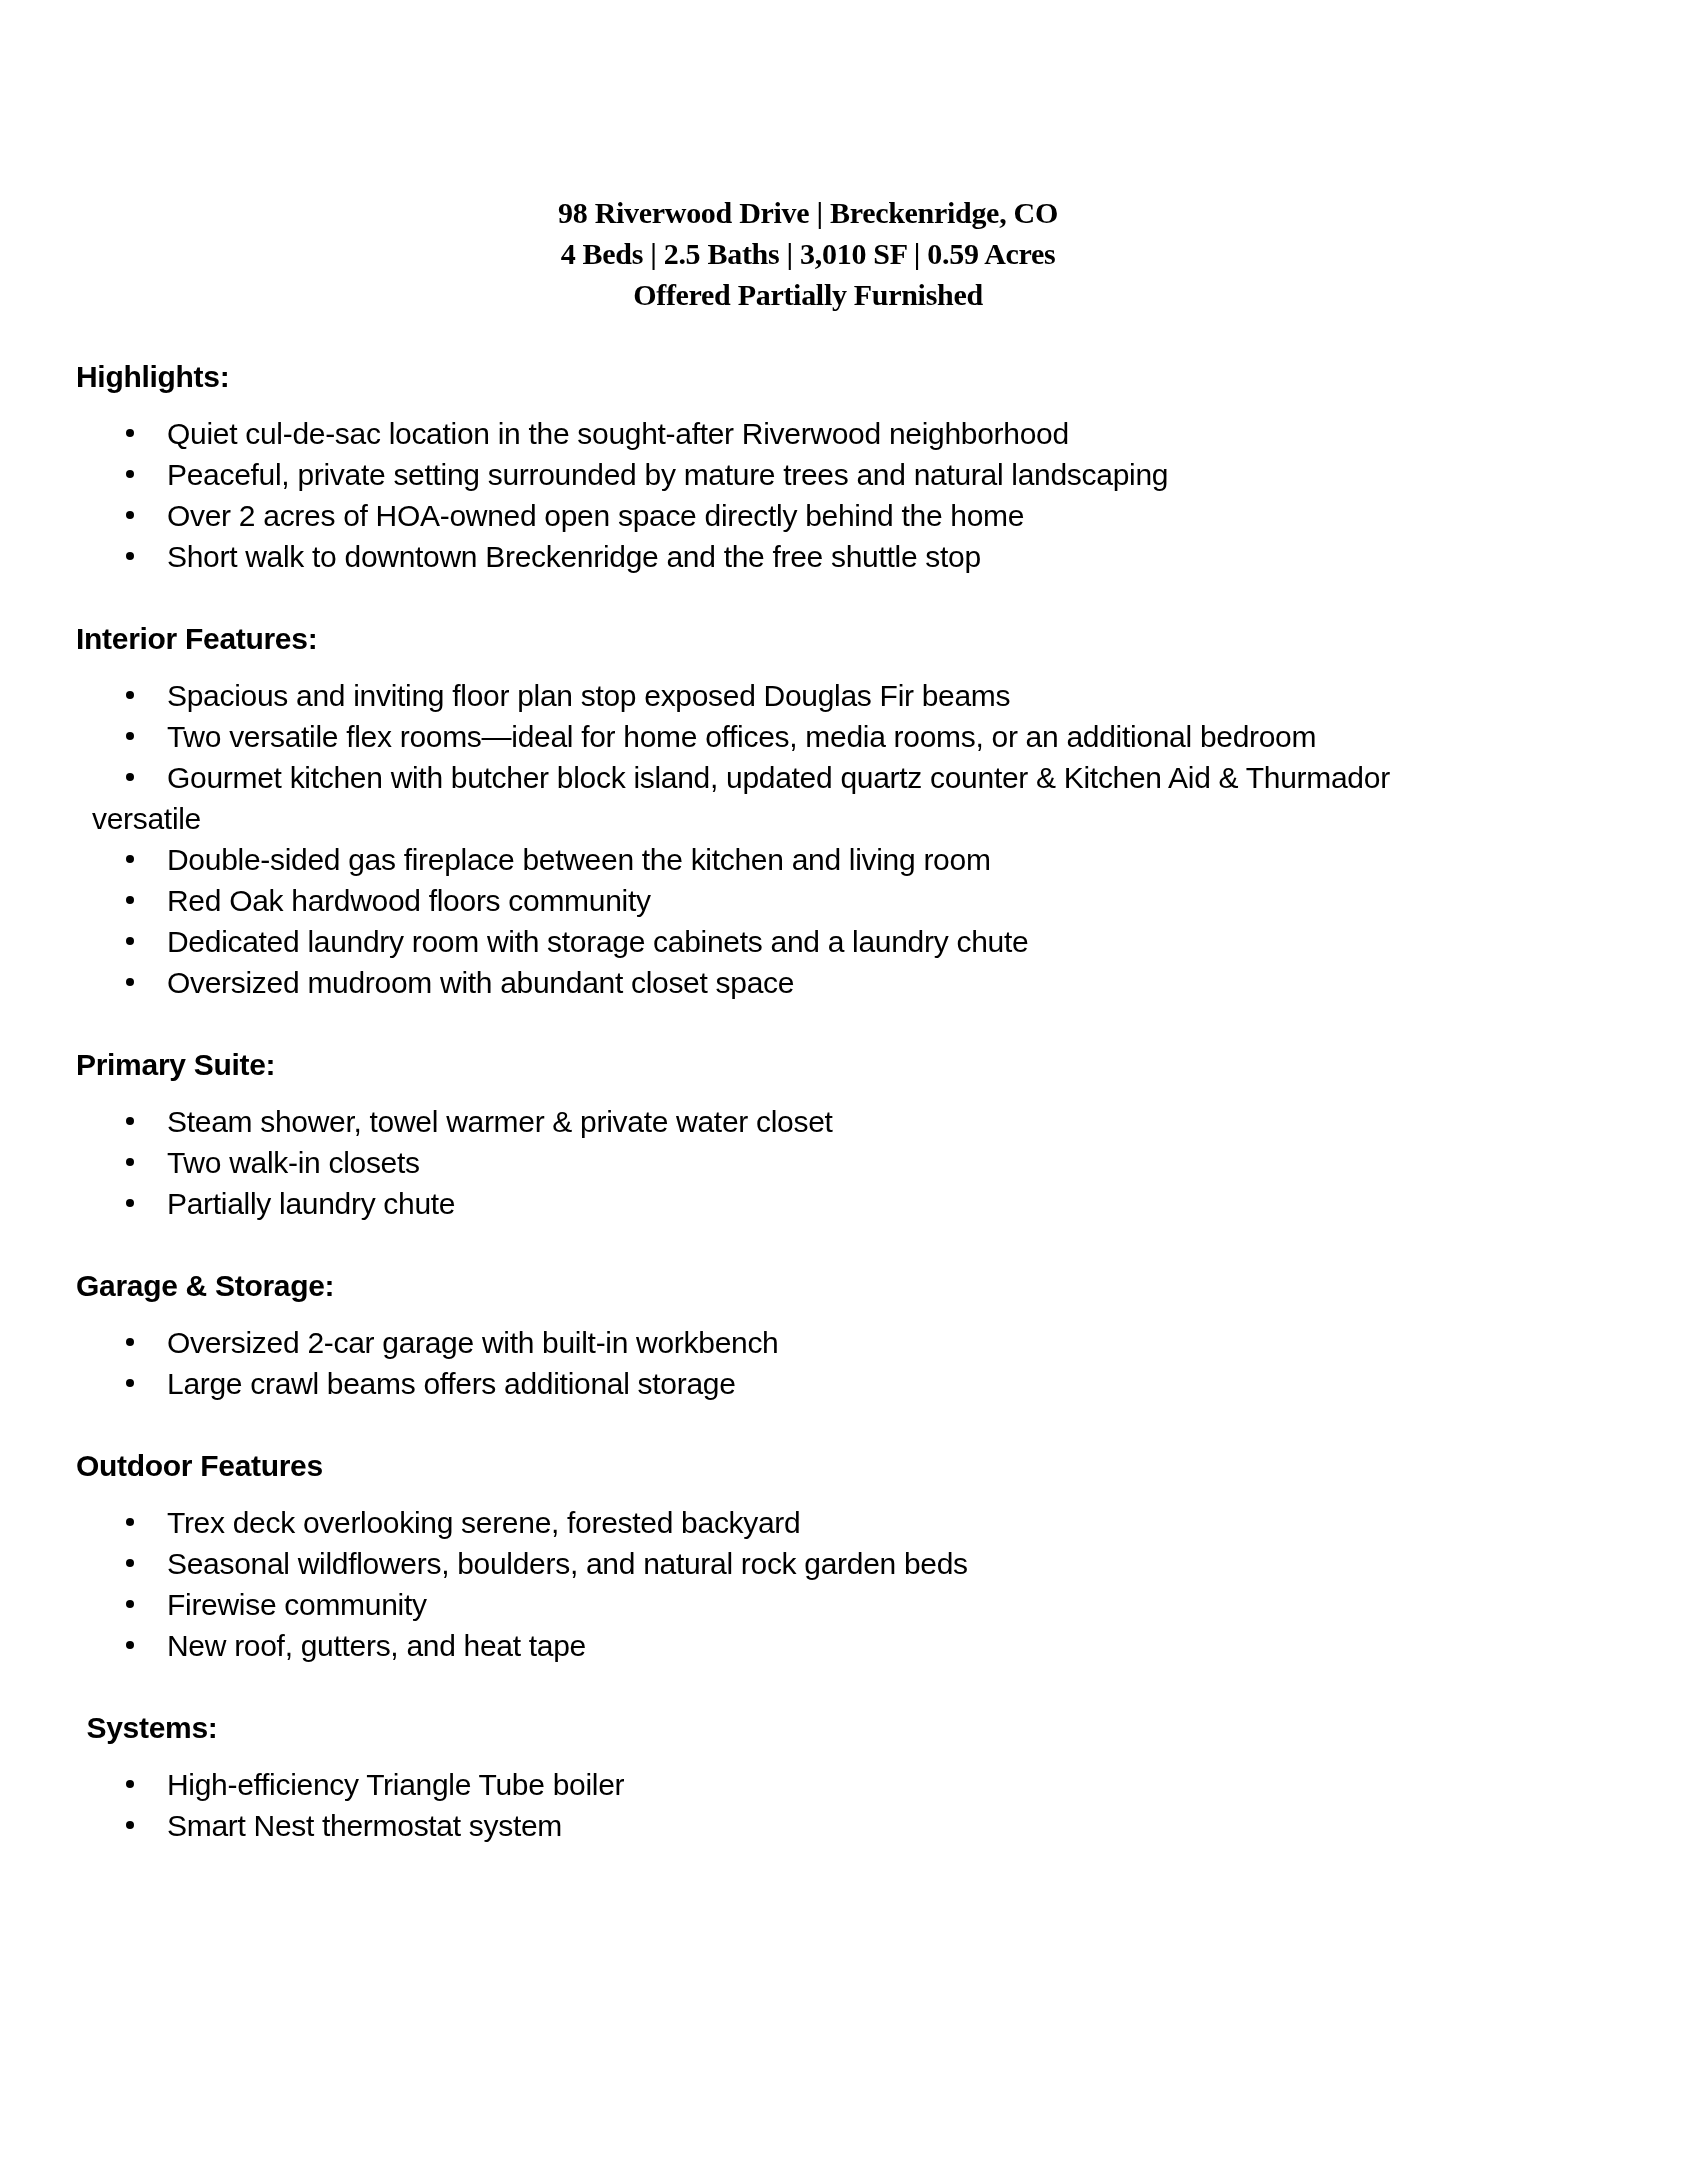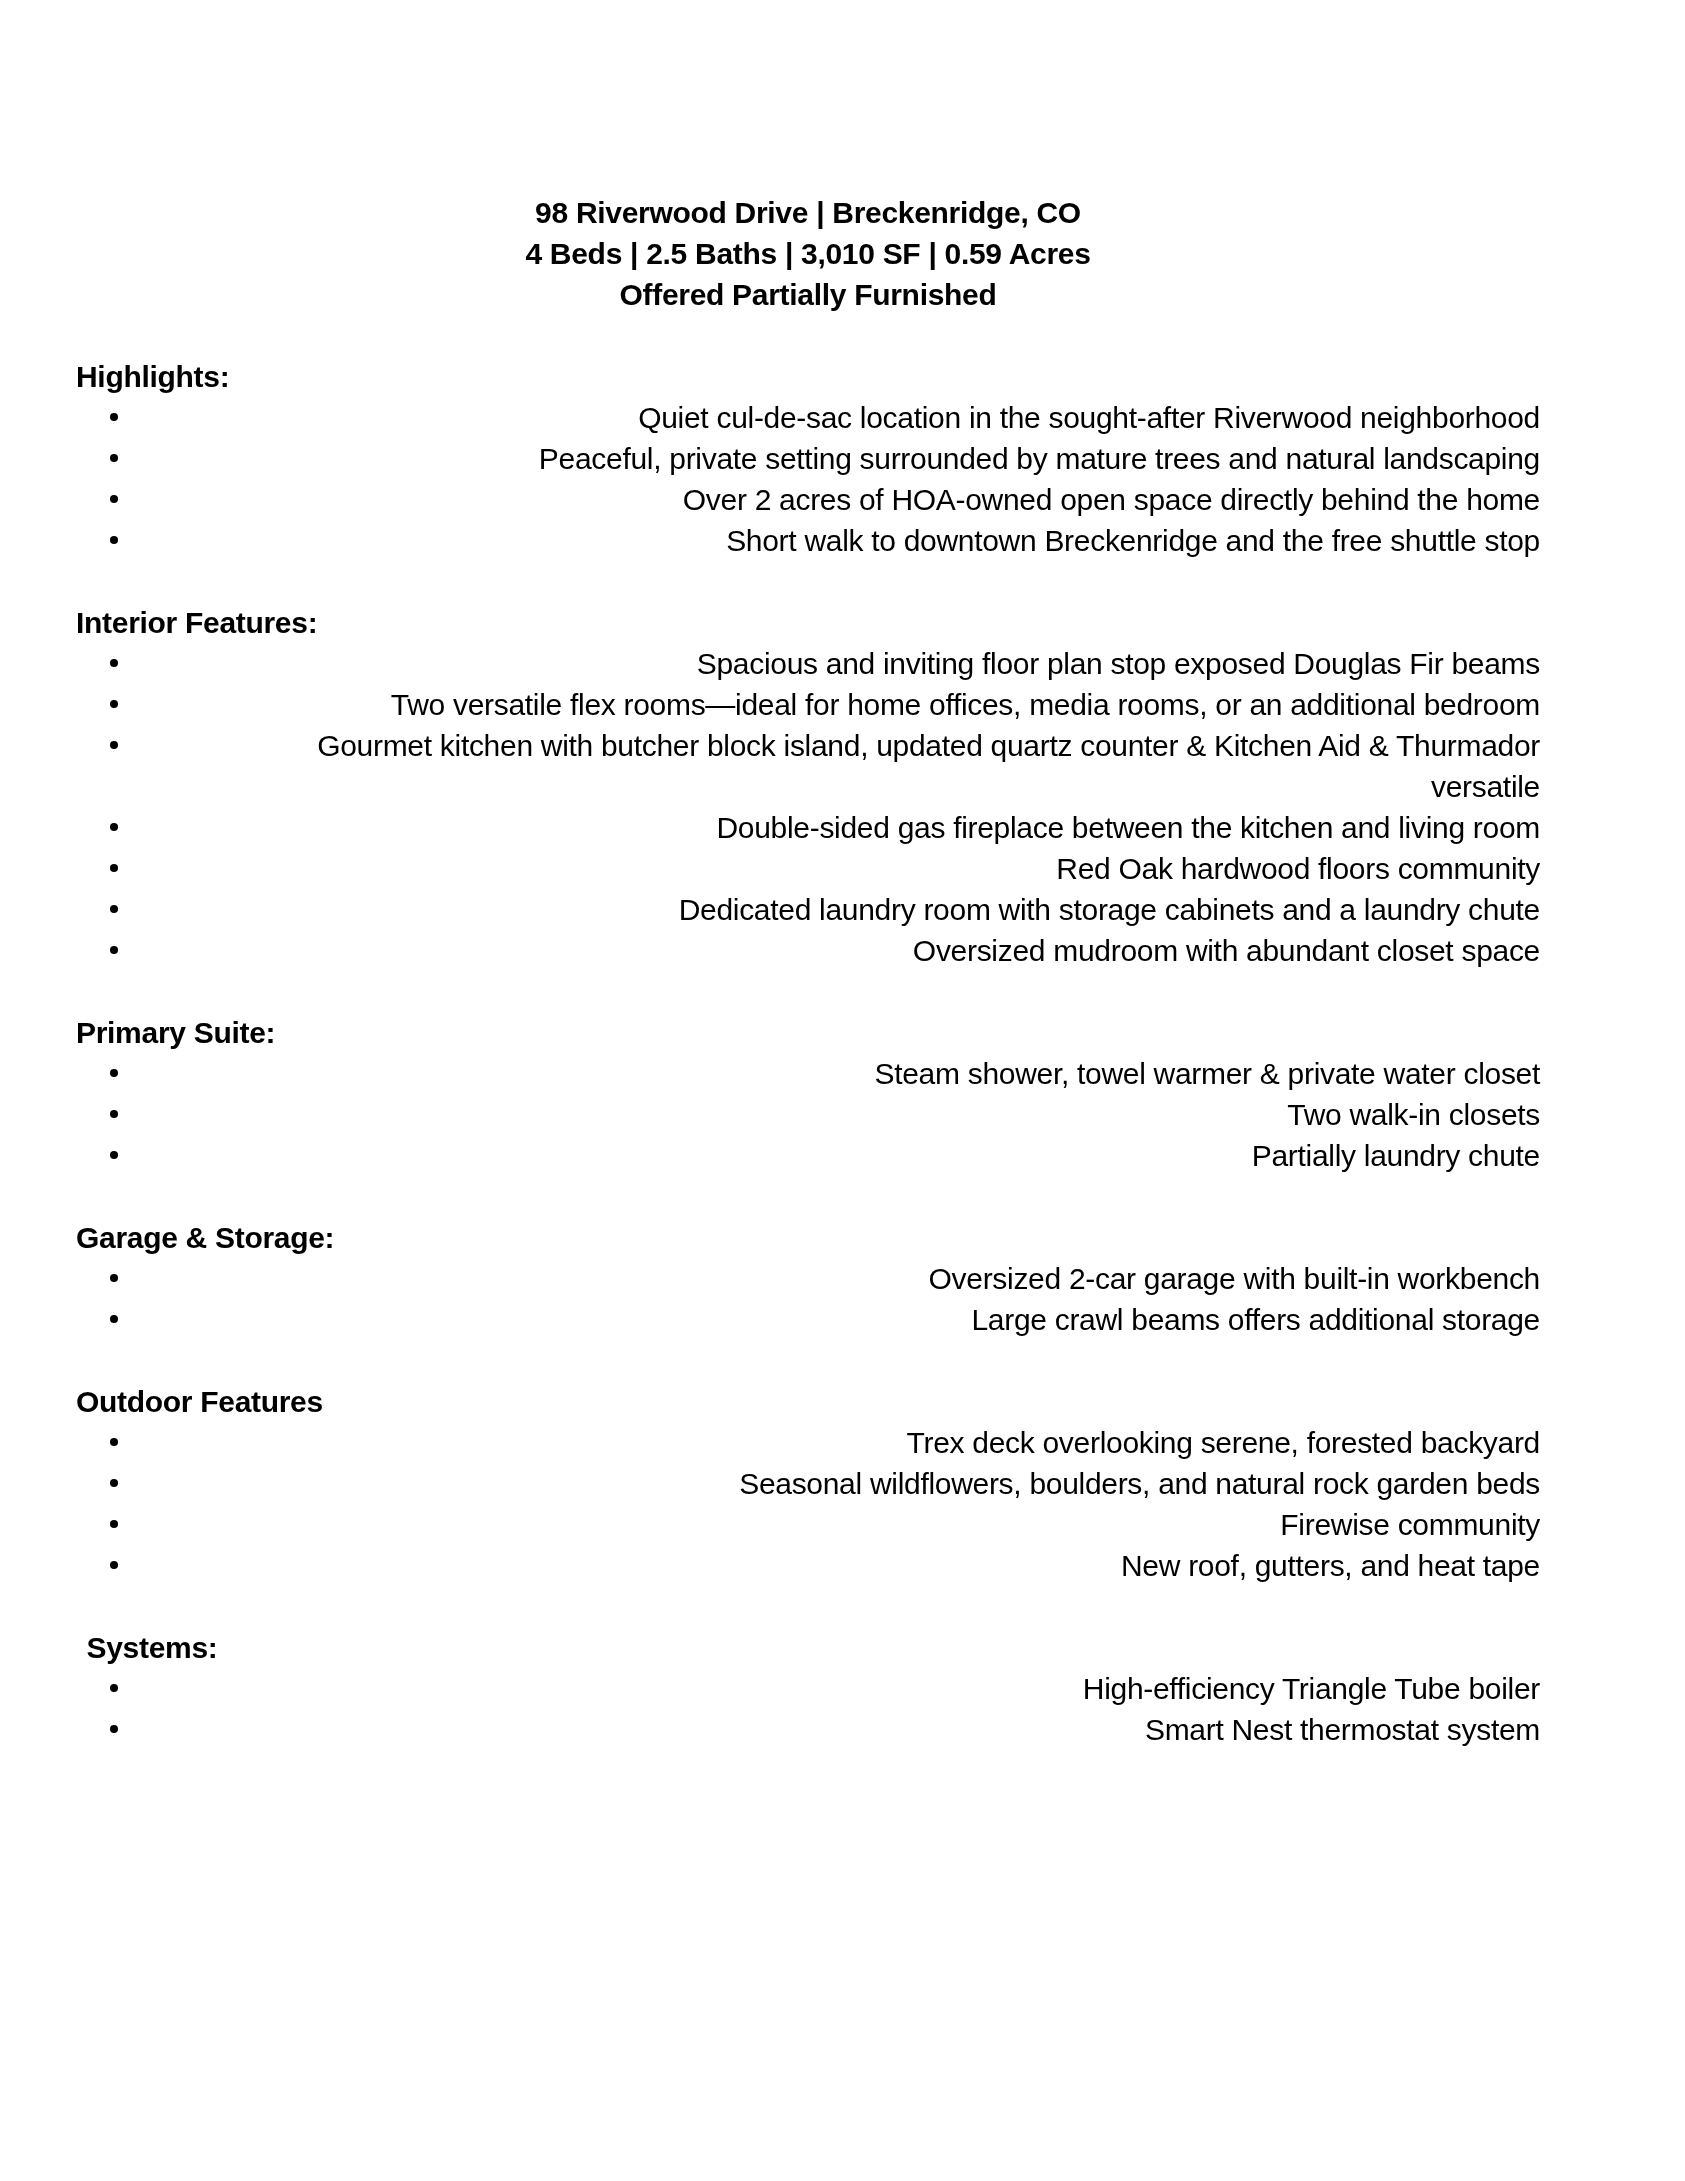--- a/index.html
+++ b/index.html
@@ -23,35 +23,35 @@
     background: #ffffff;
   }
   .doc-header {
     text-align: center;
     font-weight: bold;
   }
   .title-line {
     font-size: 30px;
     line-height: 41px;
     white-space: nowrap;
+    font-family: Liberation Serif, serif;
   }
   h2.sec-h {
     font-size: 30px;
     line-height: 41px;
     font-weight: bold;
     margin: 41px 0 0 0;
   }
   h2.sec-h.indent {
     padding-left: 10.5px;
   }
   ul.blist {
     list-style: none;
-    margin: 0;
+    margin: 16px;
     padding: 0;
-    text-align: right;
   }
   li.bullet {
     position: relative;
     padding-left: 75px;
     font-size: 30px;
     line-height: 41px;
     white-space: nowrap;
   }
   li.bullet .dot {
     position: absolute;

